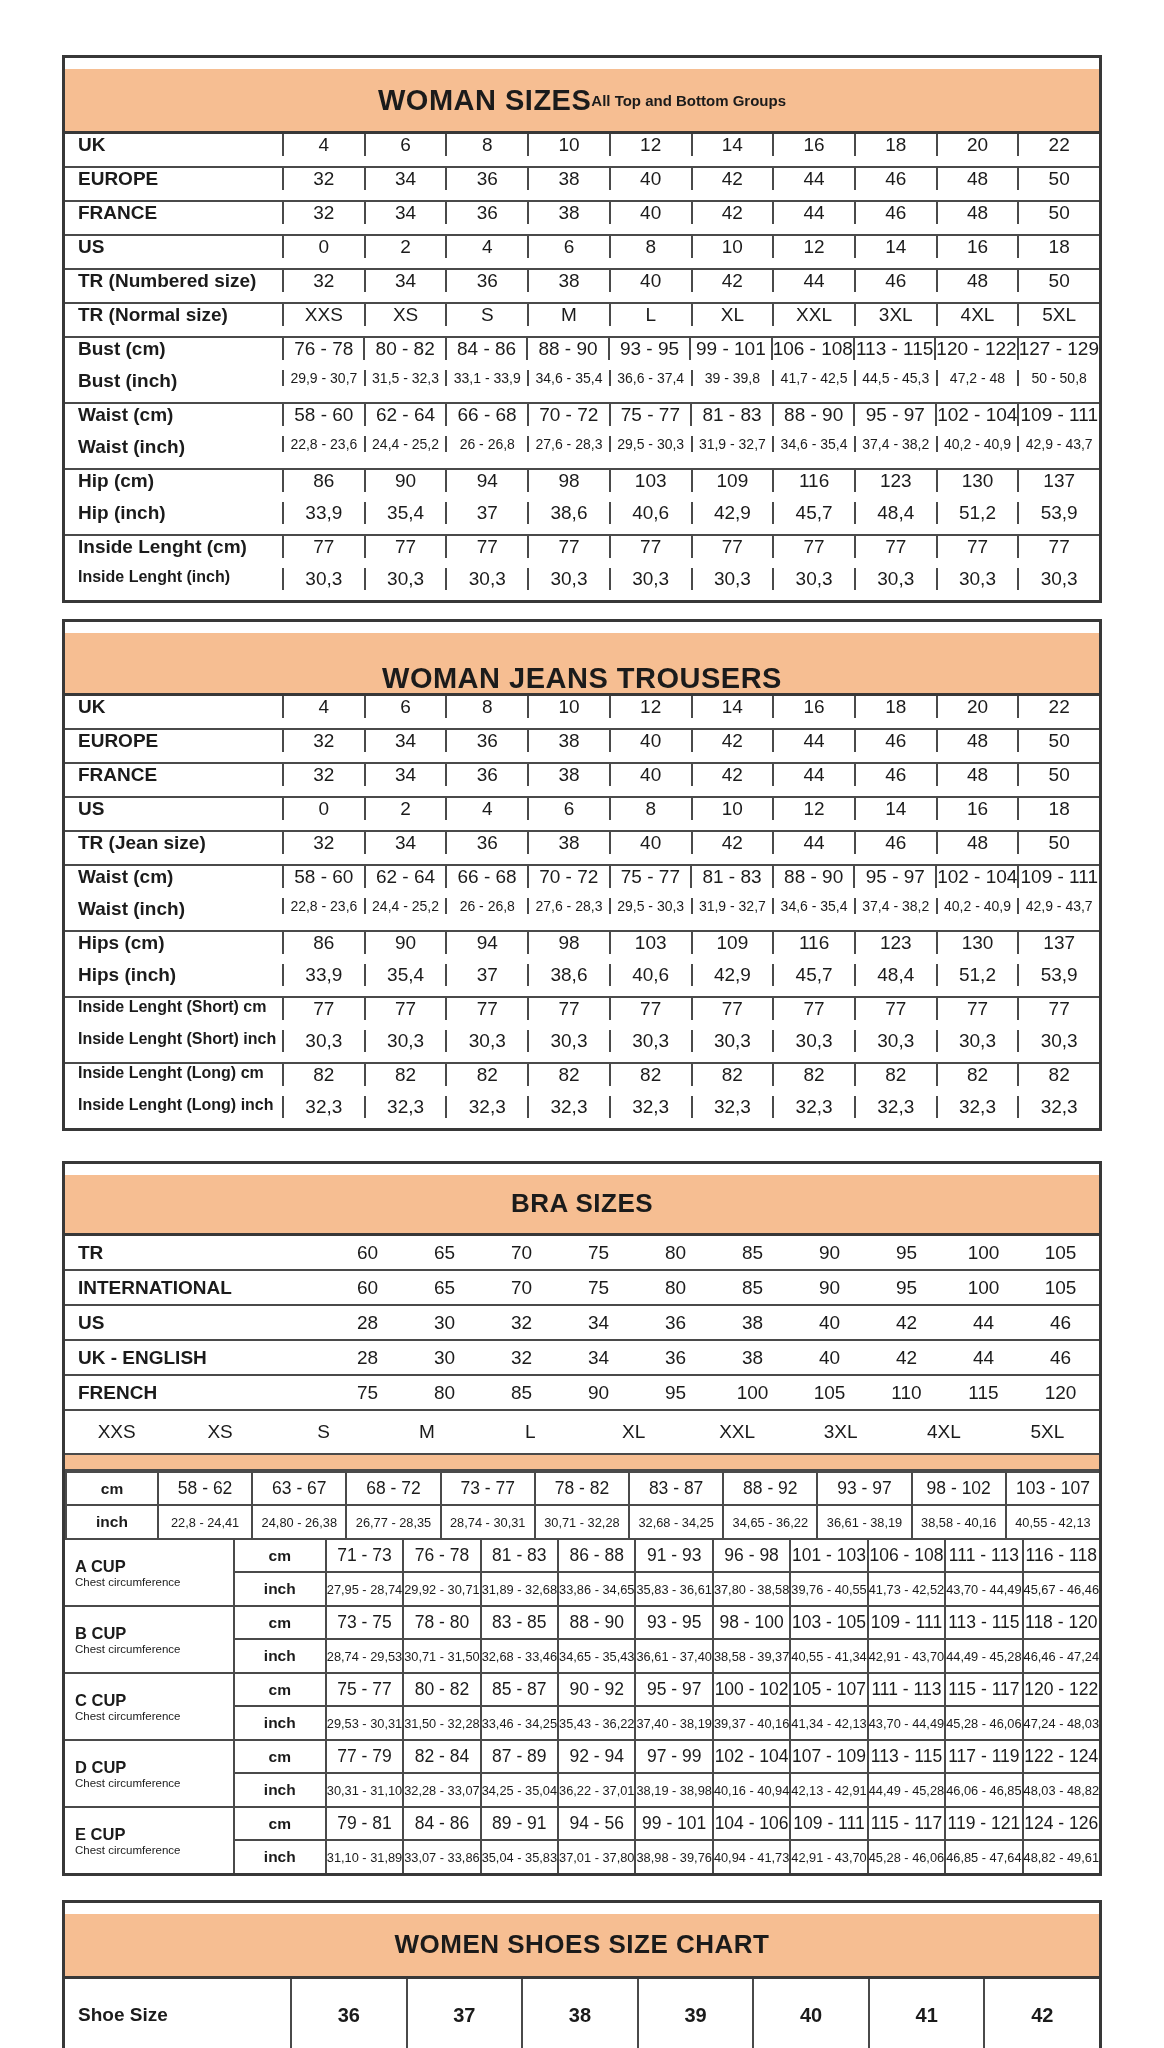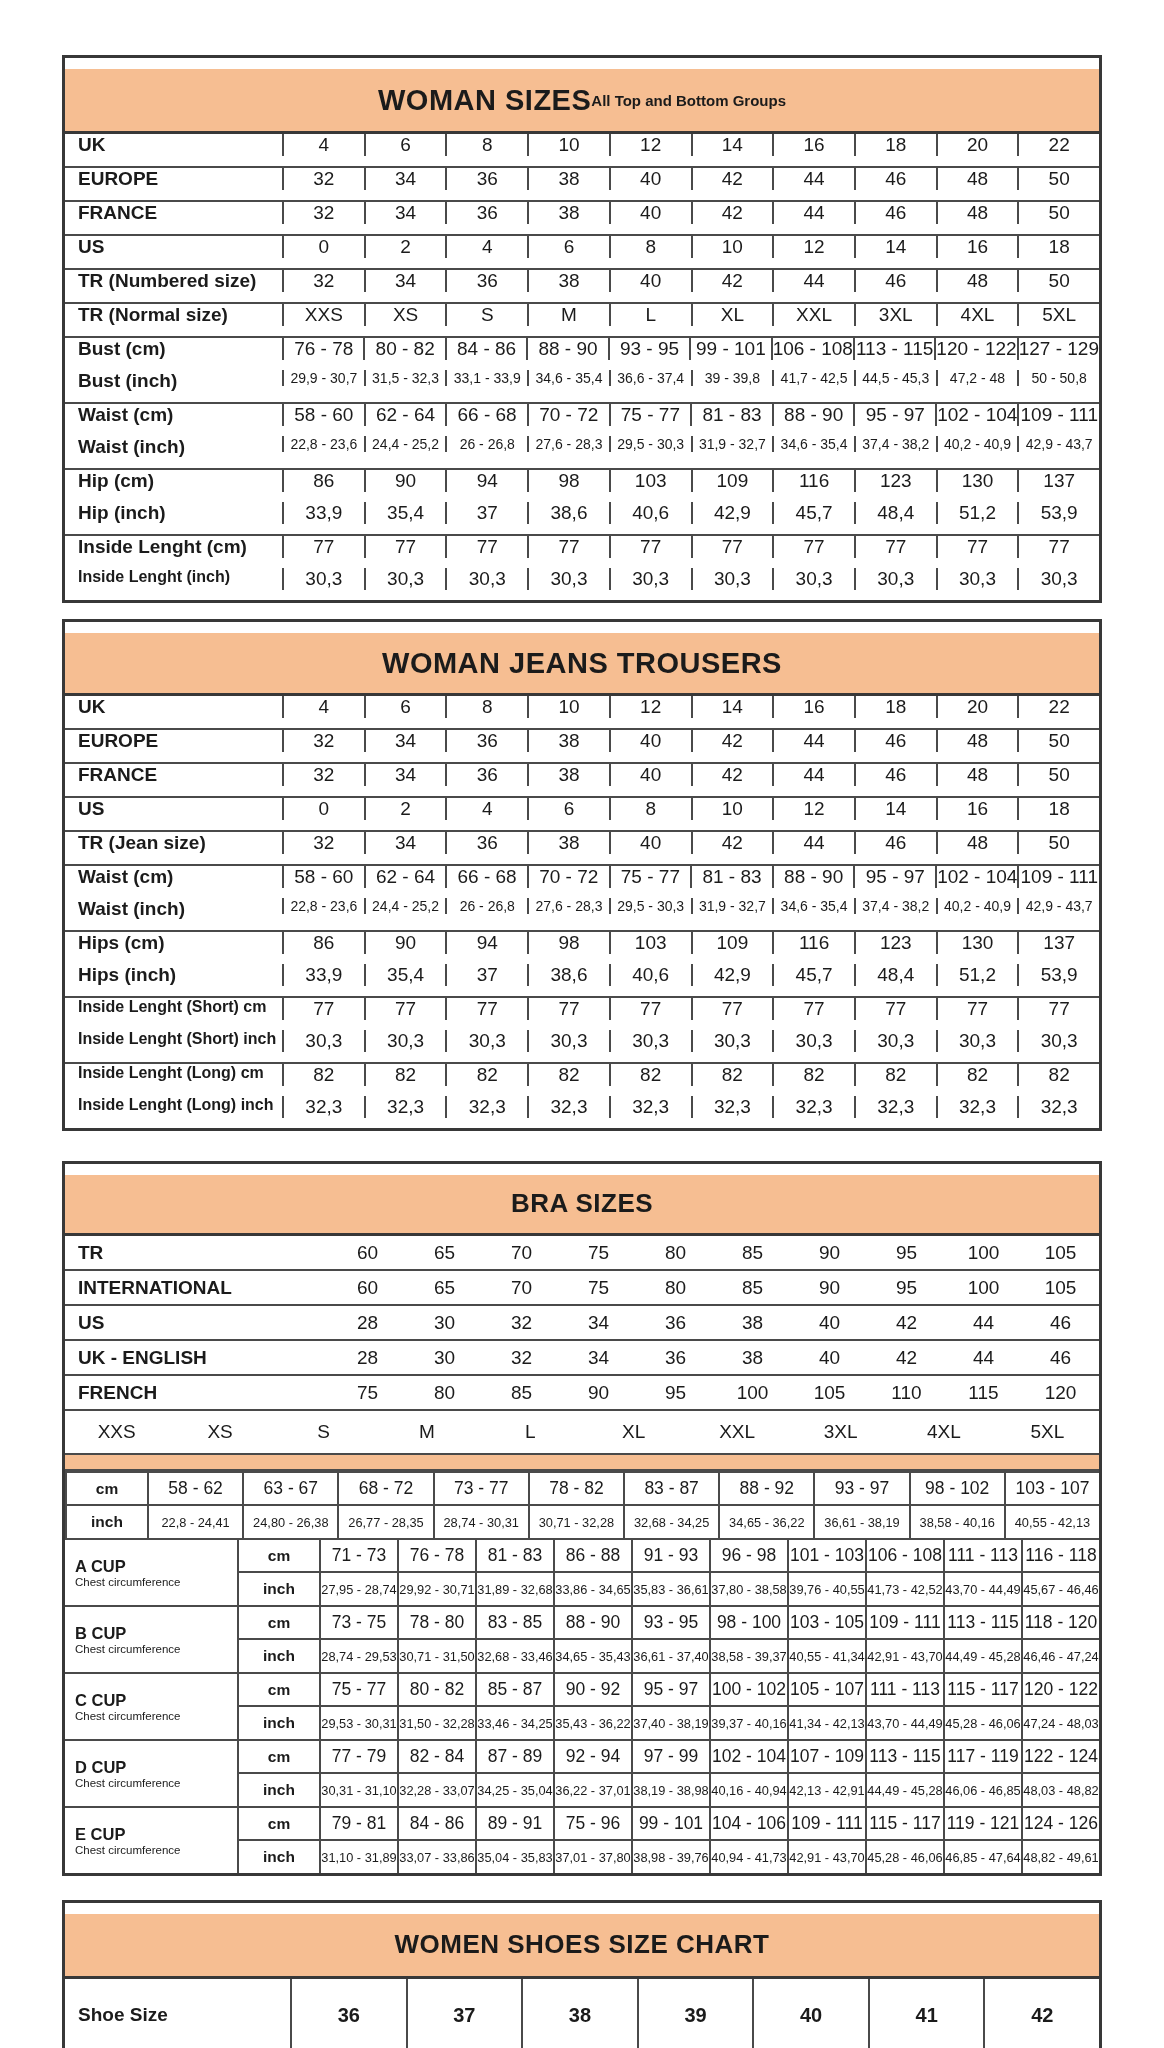--- a/index.html
+++ b/index.html
@@ -22,21 +22,21 @@
   #t-bra{margin-top:30px;}
   #t-shoes{margin-top:24px;}
 
   .thead{
     background:var(--accent);border-bottom:3px solid var(--heavy);
     display:flex;flex-direction:row;justify-content:center;align-items:center;
     text-align:center;
     margin-top:11px;
   }
   #t-woman .thead{height:62px;}
-  #t-jeans .thead{height:60px;}
+  #t-jeans .thead{height:60px;align-items:flex-end;}
   #t-bra .thead{height:58px;}
   #t-shoes .thead{height:62px;}
   .ttitle{font-weight:bold;font-size:29px;letter-spacing:.5px;line-height:1.05;}
   #t-bra .ttitle,#t-shoes .ttitle{font-size:26px;}
   .tsub{font-weight:bold;font-size:15px;margin-top:1px;}
 
   
   .tgroup{border-top:2px solid var(--line);}
   .tbody > .tgroup:first-child{border-top:none;}
   .trow{display:flex;align-items:flex-start;height:32px;}
@@ -63,21 +63,21 @@
   .cup-label{
     width:172px;box-sizing:border-box;display:flex;flex-direction:column;
     justify-content:center;padding-left:10px;
   }
   .cup-name{font-weight:bold;font-size:16.5px;line-height:1.15;}
   .cup-sub{font-size:11.5px;margin-top:1px;}
   .cup-rows{flex:1;display:flex;flex-direction:column;}
   .cuprow{display:flex;height:31px;border-left:2px solid var(--line);align-items:stretch;}
   .cuprow.inch{border-top:2px solid var(--line);height:32px;}
   .ucell{
-    width:80px;box-sizing:border-box;display:flex;align-items:center;justify-content:center;
+    width:90px;box-sizing:border-box;display:flex;align-items:center;justify-content:center;
     font-weight:bold;font-size:15.5px;
   }
   .cupval{
     flex:1;border-left:2px solid var(--line);display:flex;align-items:center;
     justify-content:center;font-size:17.5px;white-space:nowrap;
   }
   .cuprow.inch .cupval{font-size:12.8px;}
 
   
   .shoerow{display:flex;height:72px;align-items:stretch;}
@@ -750,21 +750,21 @@
           <div class="cup-label">
             <div class="cup-name">E CUP</div>
             <div class="cup-sub">Chest circumference</div>
           </div>
           <div class="cup-rows">
             <div class="cuprow cm">
               <div class="ucell">cm</div>
               <div class="cupval">79 - 81</div>
               <div class="cupval">84 - 86</div>
               <div class="cupval">89 - 91</div>
-              <div class="cupval">75 - 96</div>
+              <div class="cupval">94 - 56</div>
               <div class="cupval">99 - 101</div>
               <div class="cupval">104 - 106</div>
               <div class="cupval">109 - 111</div>
               <div class="cupval">115 - 117</div>
               <div class="cupval">119 - 121</div>
               <div class="cupval">124 - 126</div>
             </div>
             <div class="cuprow inch">
               <div class="ucell">inch</div>
               <div class="cupval">31,10 - 31,89</div>

